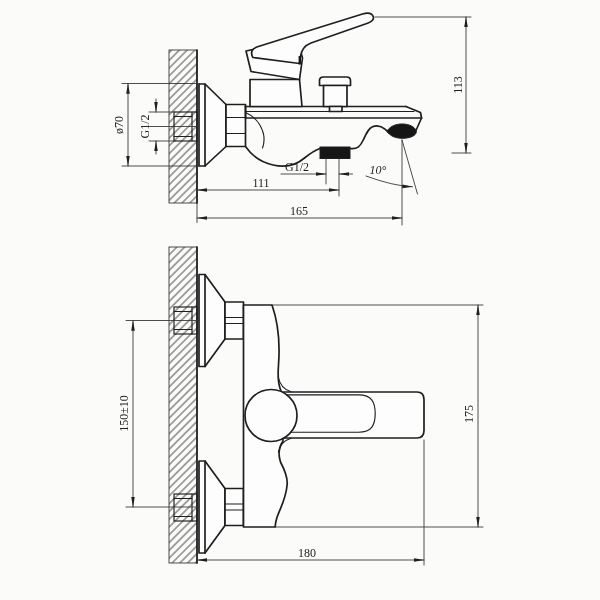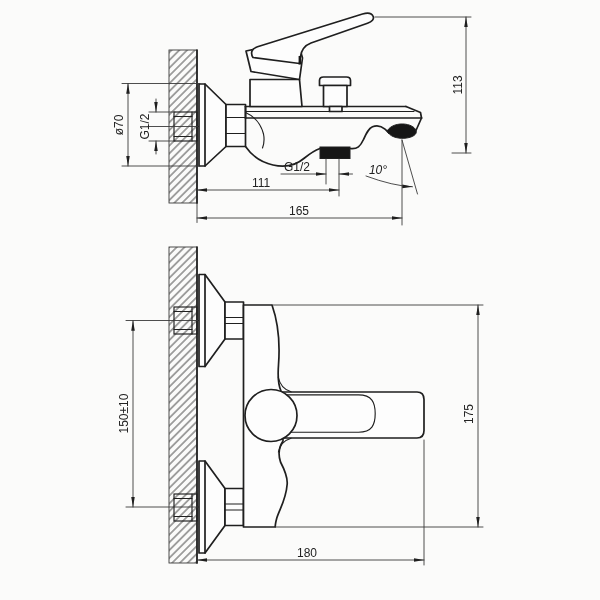--- a/index.html
+++ b/index.html
@@ -1,20 +1,20 @@
 <!DOCTYPE html>
 <html style="--bg: #fbfbfa; --line: #1f1f1f; --thin: #3a3a3a; --text: #222222;"><head>
 <meta charset="utf-8">
 <style>
   :root{
     --bg:#fbfbfa; --line:#1f1f1f; --thin:#3a3a3a; --text:#222; --fillwhite:#fdfdfd;
   }
   html,body{margin:0;padding:0;background:#e8e8e8;}
   .stage{width:600px;height:600px;background:var(--bg);position:relative;margin:0 auto;
-         font-family:Liberation Sans, sans-serif;}
+         font-family:Liberation Serif, serif;}
   svg{display:block}
   .obj{stroke:var(--line);stroke-width:1.7;fill:none;stroke-linecap:round;stroke-linejoin:round}
   .objw{stroke:var(--line);stroke-width:1.7;fill:var(--fillwhite);stroke-linejoin:round}
   .med{stroke:var(--line);stroke-width:1.15;fill:none;stroke-linecap:round}
   .thin{stroke:var(--thin);stroke-width:0.9;fill:none;stroke-linecap:round}
   .dark{fill:#161616;stroke:var(--line);stroke-width:1}
   .hatchline{stroke:var(--thin);stroke-width:0.9}
   .dim{font-size:12px;fill:var(--text);letter-spacing:0px}
   .ital{font-style:italic}
   text{user-select:none}

